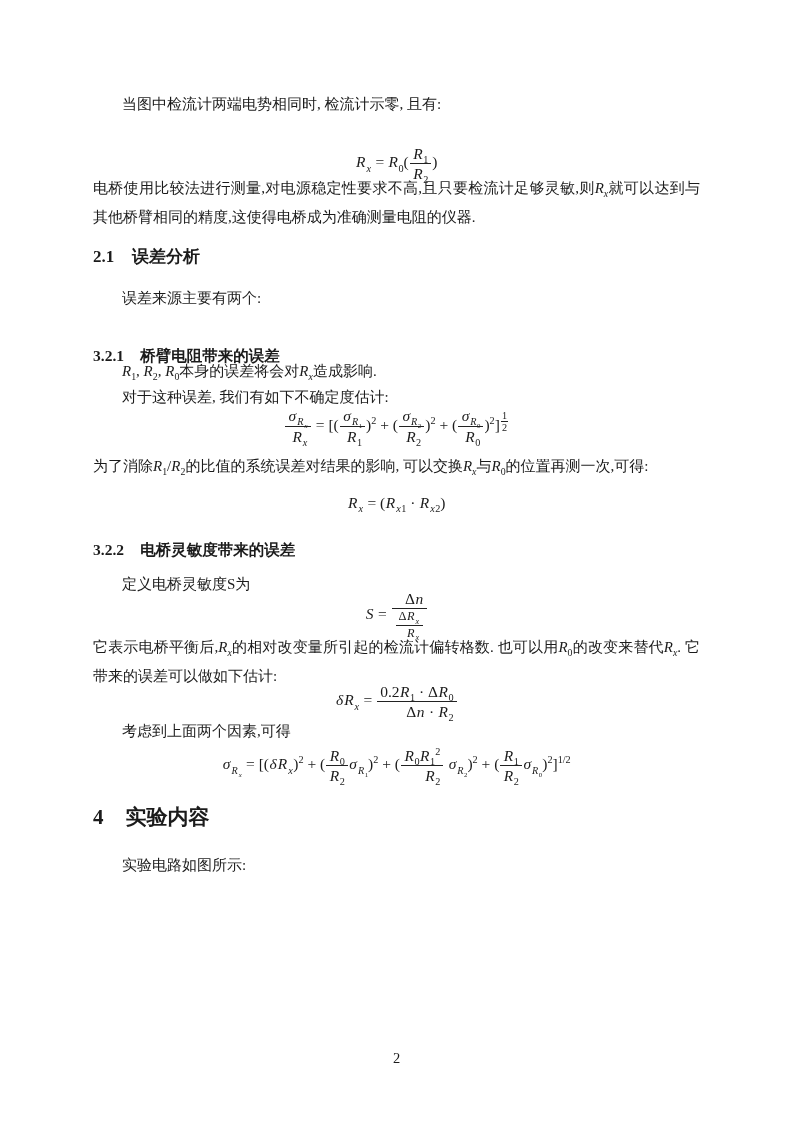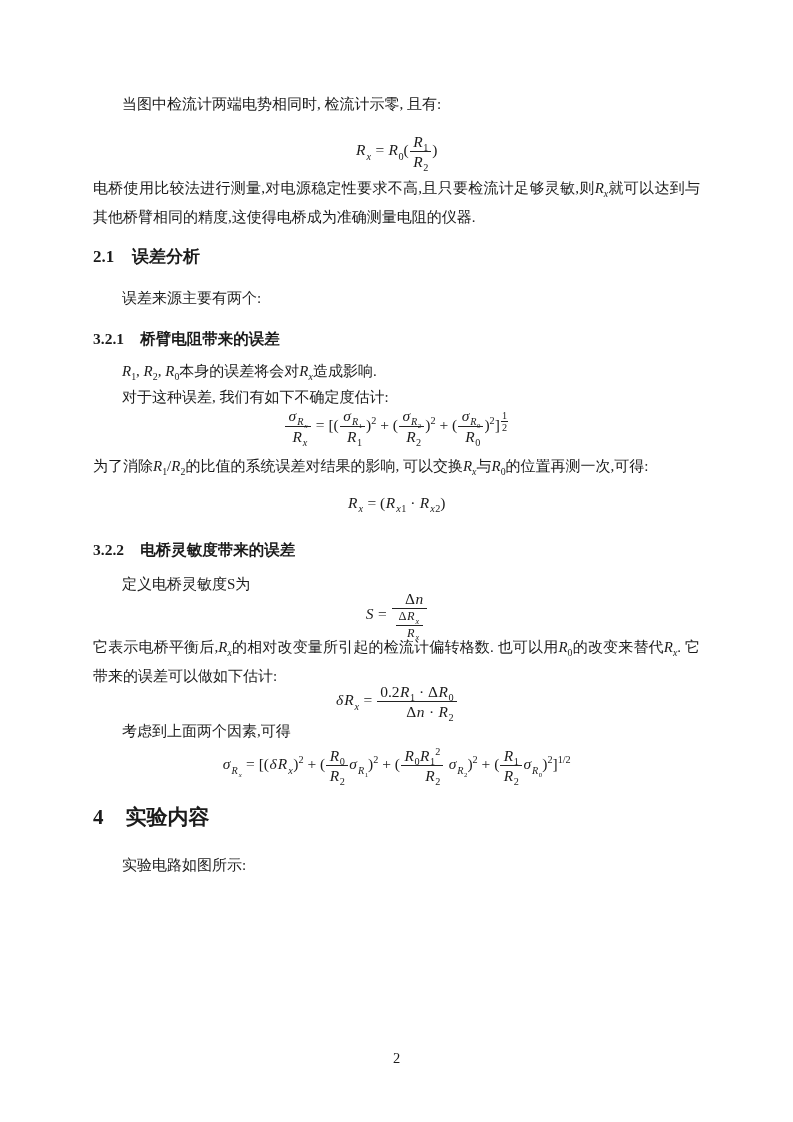--- a/index.html
+++ b/index.html
@@ -32,31 +32,31 @@
   sup .frac .num,sup .frac .den{line-height:1.1;padding:0 1px;}
   .pagenum{text-align:center;font-size:14.5px;}
 </style>
 </head>
 <body>
 
 <div class="page">
 
   <div class="block text indent" style="top:86px">当图中检流计两端电势相同时, 检流计示零, 且有:</div>
 
-  <div class="block formula" style="top:128px"><i>R</i><sub><i>x</i></sub> = <i>R</i><sub>0</sub>(<span class="frac"><span class="num"><i>R</i><sub>1</sub></span><span class="den"><i>R</i><sub>2</sub></span></span>)</div>
+  <div class="block formula" style="top:140px"><i>R</i><sub><i>x</i></sub> = <i>R</i><sub>0</sub>(<span class="frac"><span class="num"><i>R</i><sub>1</sub></span><span class="den"><i>R</i><sub>2</sub></span></span>)</div>
 
   <div class="block text justify" style="top:170px">电桥使用比较法进行测量,对电源稳定性要求不高,且只要检流计足够灵敏,则<i>R</i><sub><i>x</i></sub>就可以达到与其他桥臂相同的精度,这使得电桥成为准确测量电阻的仪器.</div>
 
   <div class="block heading h-mid" style="top:241px">
     <span class="h-num">2.1</span><span>误差分析</span>
   </div>
 
   <div class="block text indent" style="top:280px">误差来源主要有两个:</div>
 
-  <div class="block heading h-sub" style="top:325px">
+  <div class="block heading h-sub" style="top:342px">
     <span class="h-num">3.2.1</span><span>桥臂电阻带来的误差</span>
   </div>
 
   <div class="block text indent" style="top:353px"><i>R</i><sub>1</sub>, <i>R</i><sub>2</sub>, <i>R</i><sub>0</sub>本身的误差将会对<i>R</i><sub><i>x</i></sub>造成影响.</div>
 
   <div class="block text indent" style="top:379px">对于这种误差, 我们有如下不确定度估计:</div>
 
   <div class="block formula" style="top:402px"><span class="frac"><span class="num"><i>σ</i><sub><i>R</i><sub><i>x</i></sub></sub></span><span class="den"><i>R</i><sub><i>x</i></sub></span></span> = [(<span class="frac"><span class="num"><i>σ</i><sub><i>R</i><sub>1</sub></sub></span><span class="den"><i>R</i><sub>1</sub></span></span>)<sup>2</sup> + (<span class="frac"><span class="num"><i>σ</i><sub><i>R</i><sub>2</sub></sub></span><span class="den"><i>R</i><sub>2</sub></span></span>)<sup>2</sup> + (<span class="frac"><span class="num"><i>σ</i><sub><i>R</i><sub>0</sub></sub></span><span class="den"><i>R</i><sub>0</sub></span></span>)<sup>2</sup>]<sup><span class="frac"><span class="num">1</span><span class="den">2</span></span></sup></div>
 
   <div class="block text justify" style="top:448px">为了消除<i>R</i><sub>1</sub>/<i>R</i><sub>2</sub>的比值的系统误差对结果的影响, 可以交换<i>R</i><sub><i>x</i></sub>与<i>R</i><sub>0</sub>的位置再测一次,可得:</div>

